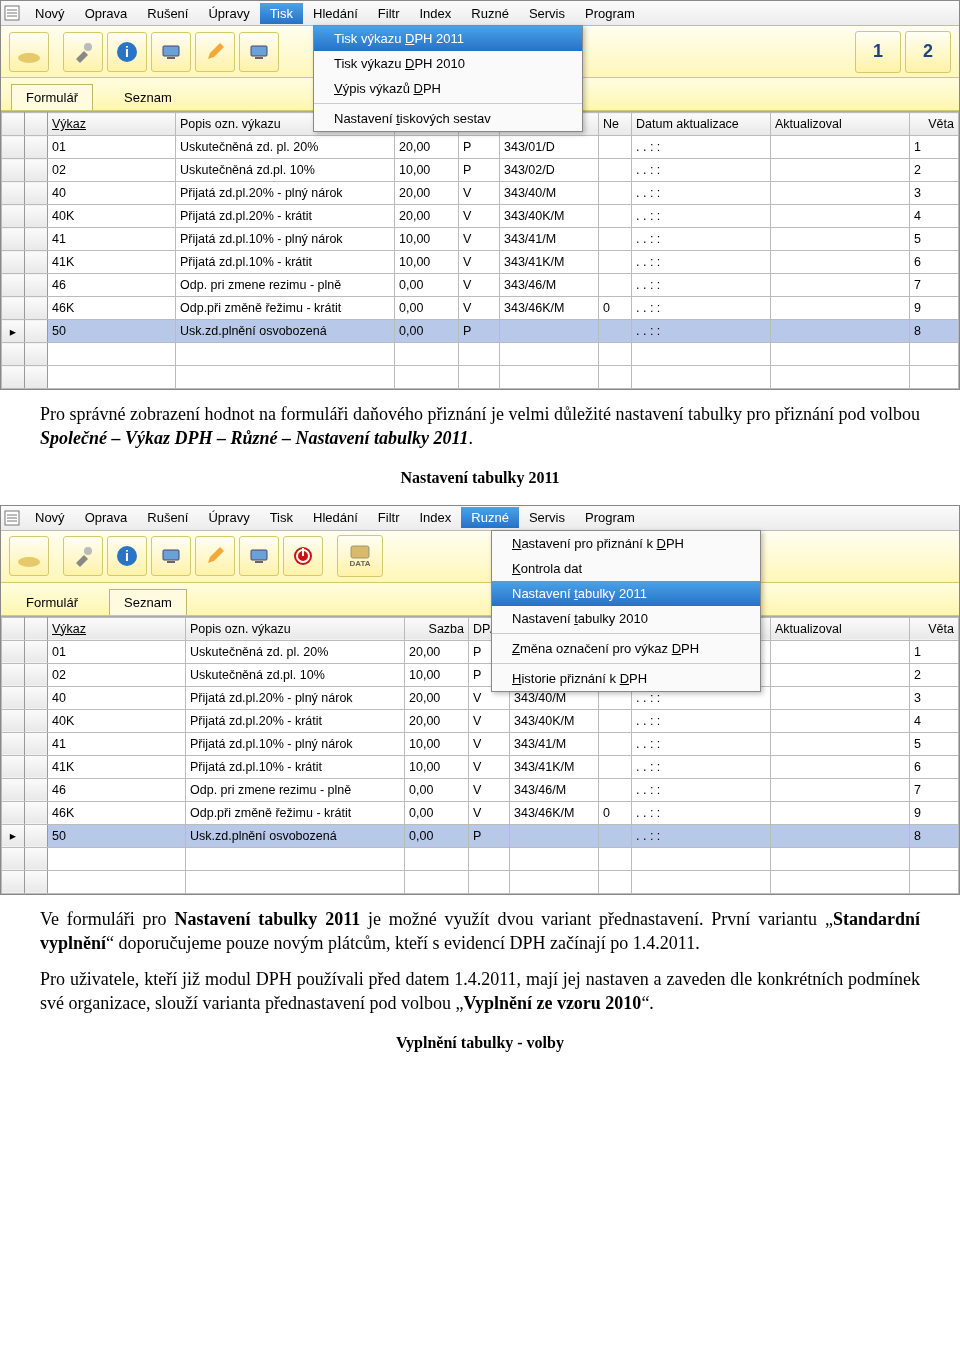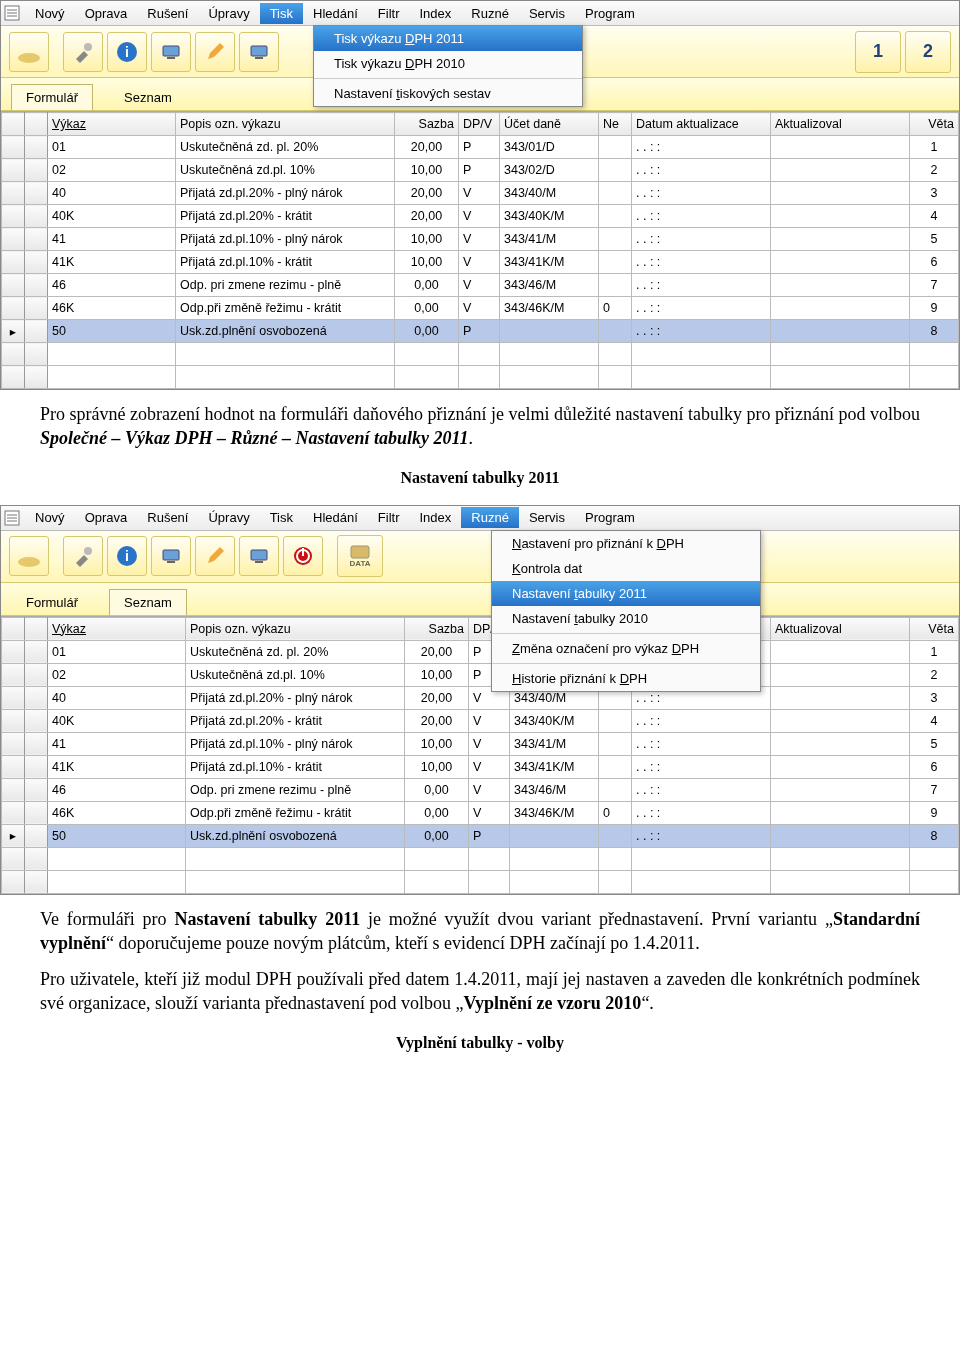--- a/index.html
+++ b/index.html
@@ -15,21 +15,21 @@
   .tbtn.num{font-weight:bold;font-size:18px;color:#22447a}
   .sep{width:6px}
   .tabs-bar{background:linear-gradient(#fffde0,#fff6b0);border-bottom:1px solid #d6c86e;padding:6px 10px 0 10px;display:flex;gap:16px}
   .tab{padding:5px 14px;border:1px solid #c0b66a;border-bottom:none;background:#fffbe0;font-size:13px}
   .tab.inactive{background:transparent;border-color:transparent}
   .grid-wrap{background:#fff;border-top:1px solid #aaa}
   .grid{width:100%;border-collapse:collapse;font-size:12.5px}
   .grid th,.grid td{border:1px solid #bbb;padding:2px 4px;text-align:left;white-space:nowrap;height:18px}
   .grid th{background:linear-gradient(#fbfbfb,#e8e8e8);font-weight:normal}
   .grid th .ul{text-decoration:underline}
-  .grid td.num{text-align:center}
+  .grid td.num{text-align:left}
   .grid td.gutter,.grid th.gutter{width:14px;background:linear-gradient(#fbfbfb,#e8e8e8);border-right:1px solid #999;text-align:center}
   .row-sel td{background:#b8c8e8}
   .row-sel td.gutter{background:linear-gradient(#fbfbfb,#e8e8e8)}
   .emptyrow td{height:18px}
   .dropdown{position:absolute;top:24px;left:312px;background:#fafafa;border:1px solid #888;box-shadow:2px 2px 5px rgba(0,0,0,.25);min-width:268px;z-index:50;font-size:13px}
   .dropdown .ditem{padding:5px 16px 5px 20px}
   .dropdown .ditem.hl{background:linear-gradient(#4aa3e8,#2671c8);color:#fff}
   .dropdown .dsep{border-top:1px solid #ccc;margin:2px 0}
   .doc-para{font-family:'Times New Roman',serif;font-size:18px;line-height:1.35;text-align:justify;margin:12px 40px}
   .doc-heading{font-family:'Times New Roman',serif;font-size:16px;font-weight:bold;text-align:center;margin:18px 0}
@@ -59,20 +59,21 @@
         <span class="mitem">Filtr</span>
         <span class="mitem">Index</span>
         <span class="mitem">Ruzné</span>
         <span class="mitem">Servis</span>
         <span class="mitem">Program</span>
   </div>
 
   <div class="dropdown" id="dd1">
         <div class="ditem hl">Tisk výkazu <span class="u">D</span>PH 2011</div>
         <div class="ditem">Tisk výkazu <span class="u">D</span>PH 2010</div>
+        <div class="ditem"><span class="u">V</span>ýpis výkazů <span class="u">D</span>PH</div>
         <div class="dsep"></div>
         <div class="ditem">Nastavení <span class="u">t</span>iskových sestav</div>
       </div>
 
   <div class="toolbar">
     <div class="tbtn">
           <svg width="28" height="28">
             <ellipse cx="14" cy="20" rx="11" ry="5" fill="#e6c96a"></ellipse>
           </svg>
         </div>

